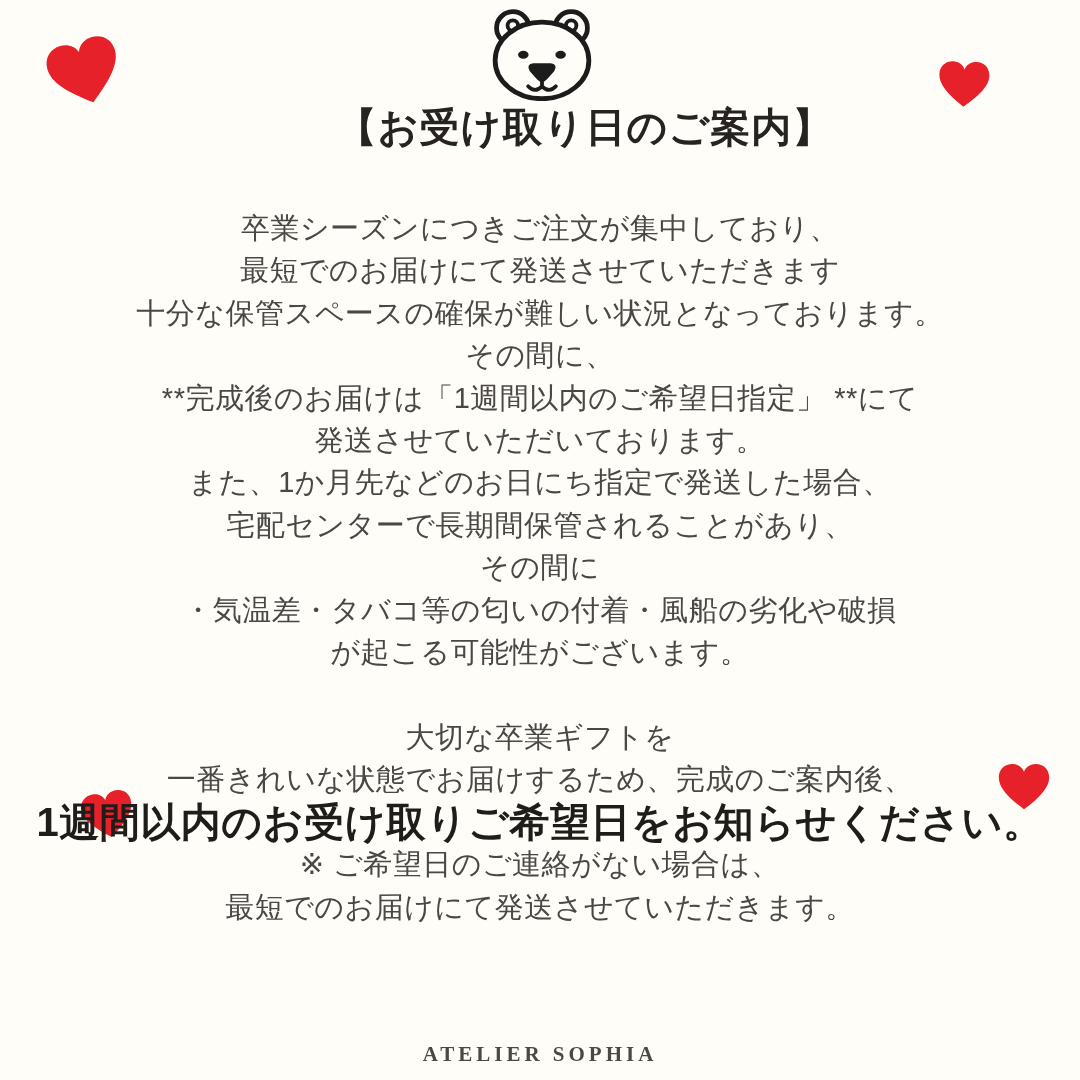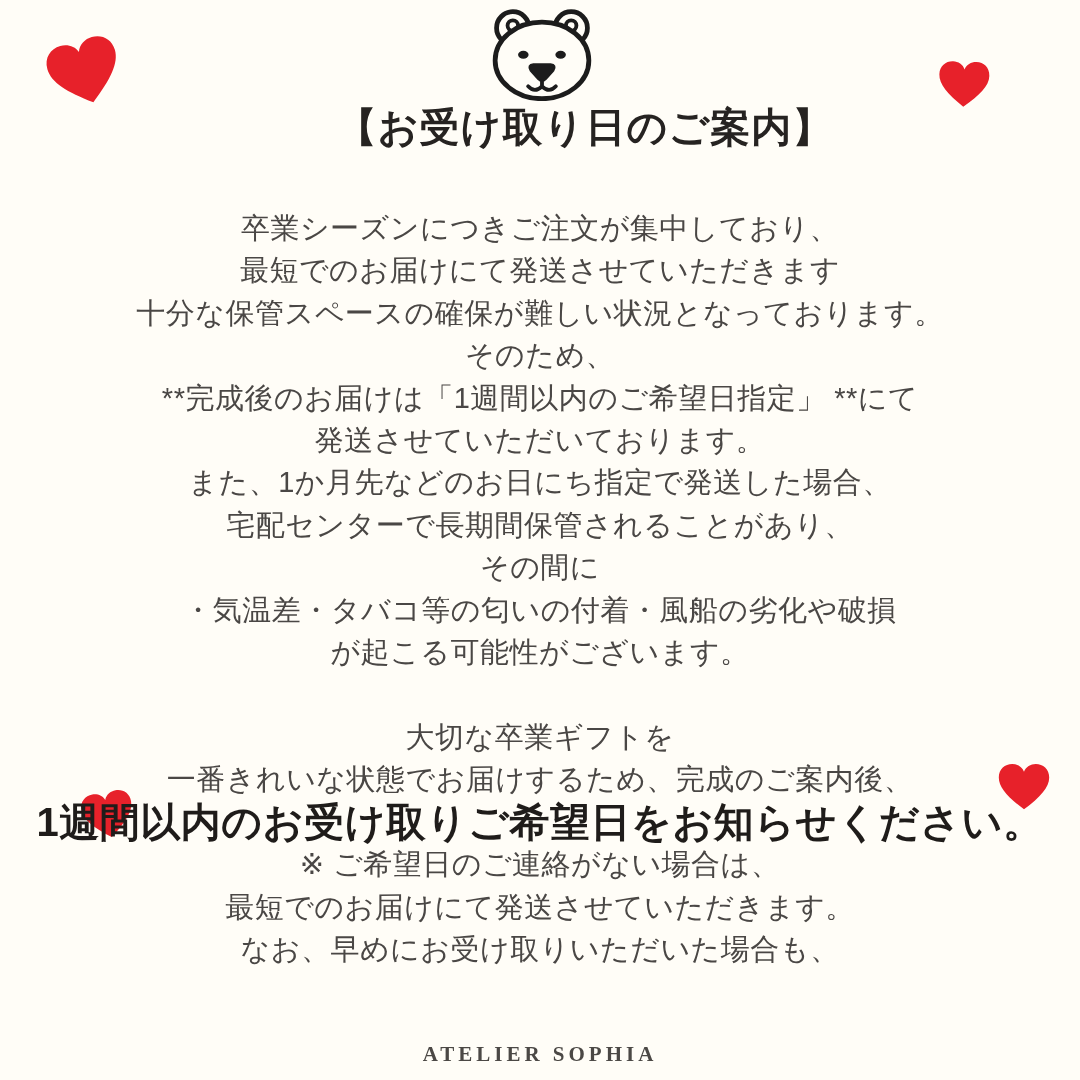--- a/index.html
+++ b/index.html
@@ -108,34 +108,33 @@
         <path d="M50 84 C21 62 5 45 5 27 C5 12 16 3 29 3 C38 3 47 8 50 17 C53 8 62 3 71 3 C84 3 95 12 95 27 C95 45 79 62 50 84 Z" fill="#e7212a"></path>
       </svg>
   </div>
 
   <h1 class="title">【お受け取り日のご案内】</h1>
 
   <div class="para para1">
     <div class="line">卒業シーズンにつきご注文が集中しており、</div>
     <div class="line">最短でのお届けにて発送させていただきます</div>
     <div class="line">十分な保管スペースの確保が難しい状況となっております。</div>
-    <div class="line">そのため、</div>
+    <div class="line">その間に、</div>
     <div class="line">**完成後のお届けは「1週間以内のご希望日指定」 **にて</div>
     <div class="line">発送させていただいております。</div>
     <div class="line">また、1か月先などのお日にち指定で発送した場合、</div>
     <div class="line">宅配センターで長期間保管されることがあり、</div>
     <div class="line">その間に</div>
     <div class="line">・気温差・タバコ等の匂いの付着・風船の劣化や破損</div>
     <div class="line">が起こる可能性がございます。</div>
   </div>
 
   <div class="para para2">
     <div class="line">大切な卒業ギフトを</div>
     <div class="line">一番きれいな状態でお届けするため、完成のご案内後、</div>
     <div class="line bold-line">1週間以内のお受け取りご希望日をお知らせください。</div>
     <div class="line">※ ご希望日のご連絡がない場合は、</div>
     <div class="line">最短でのお届けにて発送させていただきます。</div>
-    <div class="line">なお、早めにお受け取りいただいた場合も、</div>
   </div>
 
   <div class="footer-brand">ATELIER SOPHIA</div>
 
 </div>
 
 </body></html>

